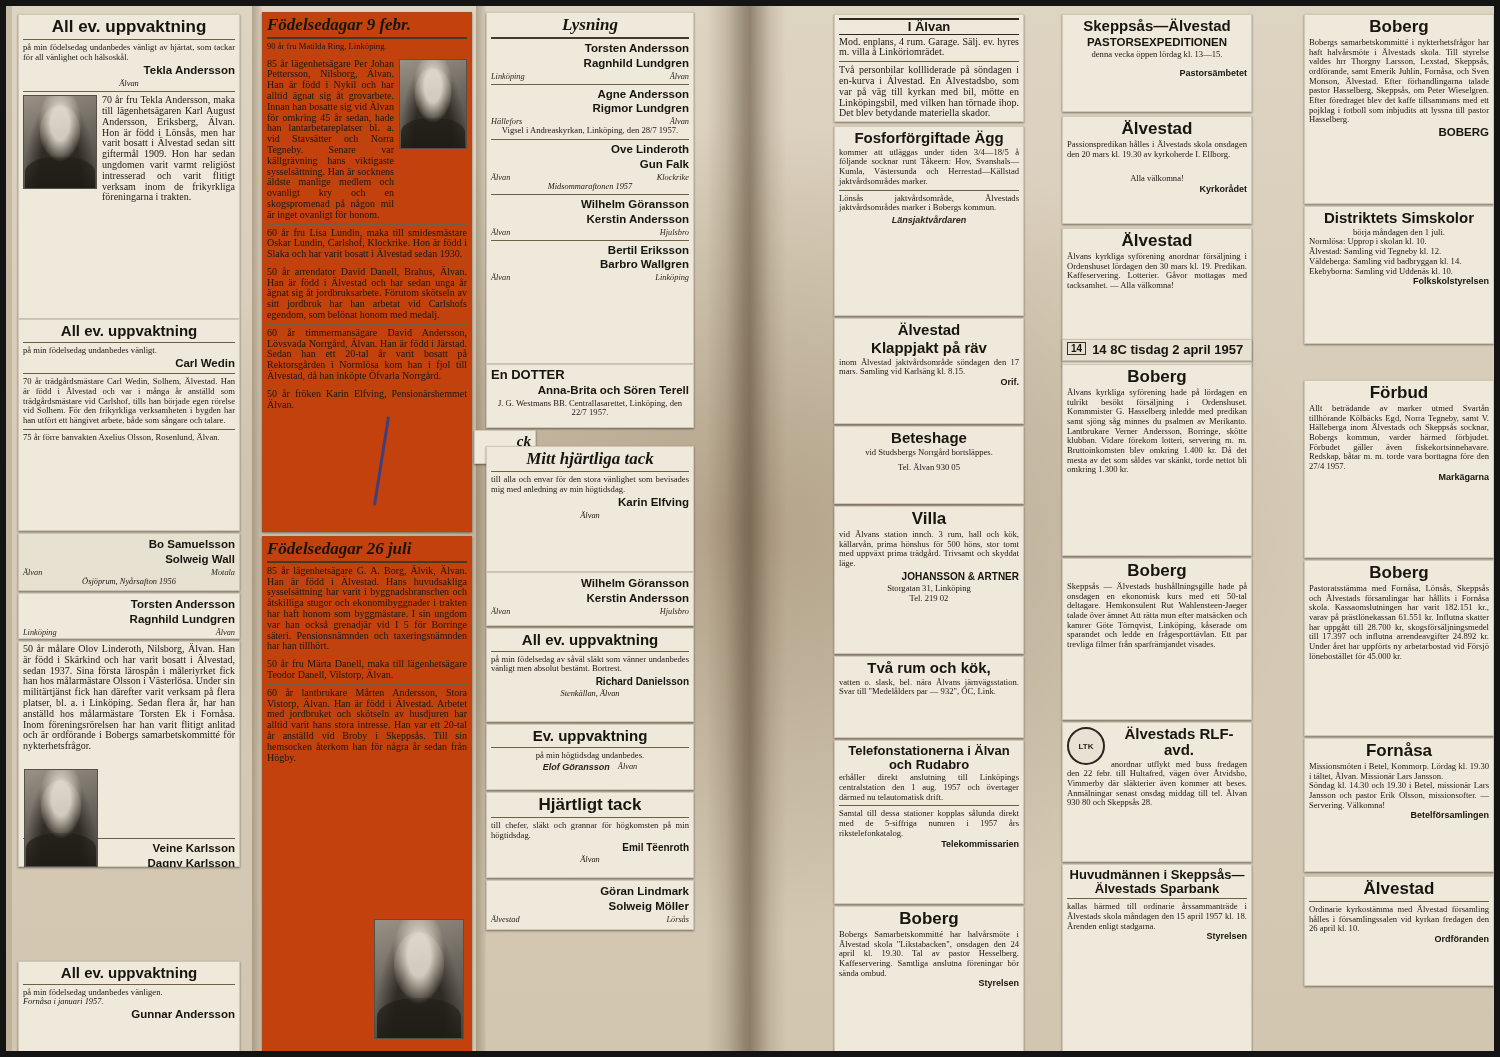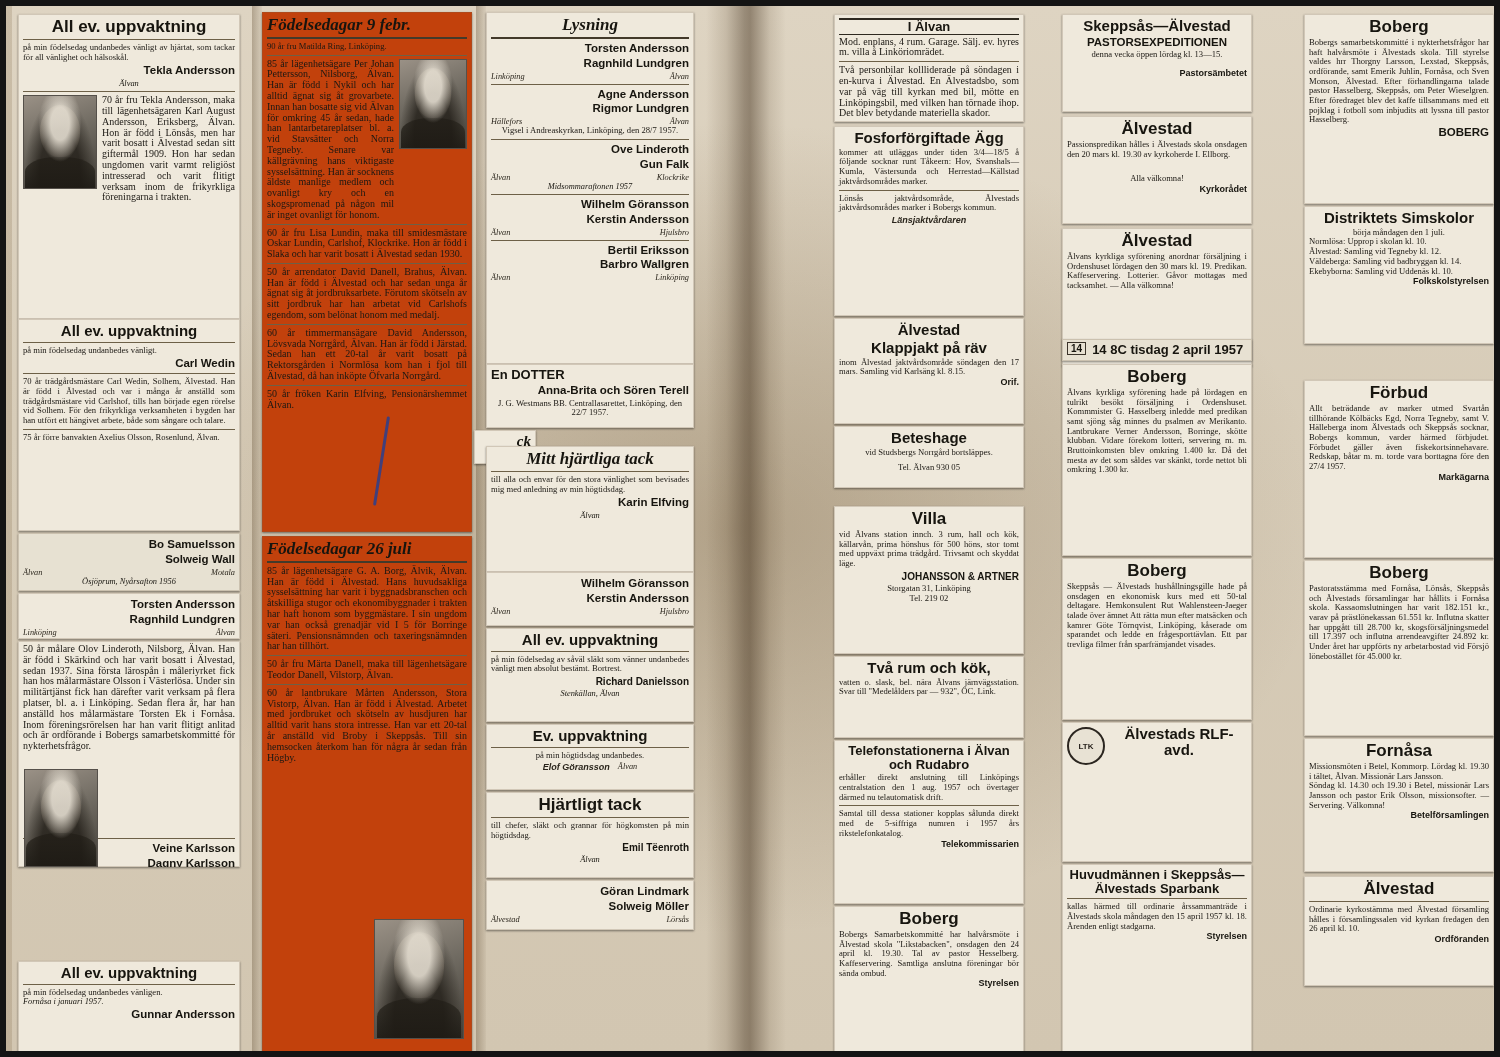--- a/index.html
+++ b/index.html
@@ -354,21 +354,21 @@
     </div>
   </div>
 
   <div class="clip" style="left:828px;top:312px;width:190px;height:106px">
     <div class="hl h-lg">Älvestad</div>
     <div class="hl h-lg">Klappjakt på räv</div>
     <div class="body">inom Älvestad jaktvårdsområde söndagen den 17 mars. Samling vid Karlsäng kl. 8.15.</div>
     <div class="right tag">Orif.</div>
   </div>
 
-  <div class="clip" style="left:828px;top:420px;width:190px;height:62px">
+  <div class="clip" style="left:828px;top:420px;width:190px;height:78px">
     <div class="hl h-lg">Beteshage</div>
     <div class="body ctr">vid Studsbergs Norrgård bortsläppes.</div>
     <div class="body ctr" style="margin-top:6px">Tel. Älvan 930 05</div>
   </div>
 
   <div class="clip" style="left:828px;top:500px;width:190px;height:148px">
     <div class="hl h-xl">Villa</div>
     <div class="body">vid Älvans station innch. 3 rum, hall och kök, källarvån, prima hönshus för 500 höns, stor tomt med uppväxt prima trädgård. Trivsamt och skyddat läge.</div>
     <div class="name sm">JOHANSSON &amp; ARTNER</div>
     <div class="body ctr">Storgatan 31, Linköping</div>
@@ -428,20 +428,21 @@
   <div class="clip" style="left:1056px;top:552px;width:190px;height:162px">
     <div class="hl h-xl">Boberg</div>
     <div class="body">Skeppsås — Älvestads hushållningsgille hade på onsdagen en ekonomisk kurs med ett 50-tal deltagare. Hemkonsulent Rut Wahlensteen-Jaeger talade över ämnet Att rätta mun efter matsäcken och kamrer Göte Törnqvist, Linköping, kåserade om sparandet och ledde en frågesporttävlan. Ett par trevliga filmer från sparfrämjandet visades.</div>
   </div>
 
   <div class="clip" style="left:1056px;top:716px;width:190px;height:140px">
     <div class="logo-circ">
         <span>LTK</span>
       </div>
     <div class="hl h-lg" style="padding-left:30px">Älvestads RLF-avd.</div>
+    <div class="body">anordnar utflykt med buss fredagen den 22 febr. till Hultafred, vägen över Åtvidsbo, Vimmerby där släkterier även kommer att beses. Anmälningar senast onsdag middag till tel. Älvan 930 80 och Skeppsås 28.</div>
   </div>
 
   <div class="clip" style="left:1056px;top:858px;width:190px;height:190px">
     <div class="hl h-md">Huvudmännen i Skeppsås—Älvestads Sparbank</div>
     <div class="rule"></div>
     <div class="body">kallas härmed till ordinarie årssammanträde i Älvestads skola måndagen den 15 april 1957 kl. 18. Ärenden enligt stadgarna.</div>
     <div class="right tag">Styrelsen</div>
   </div>
 
   <div class="clip" style="left:1298px;top:8px;width:190px;height:190px">

